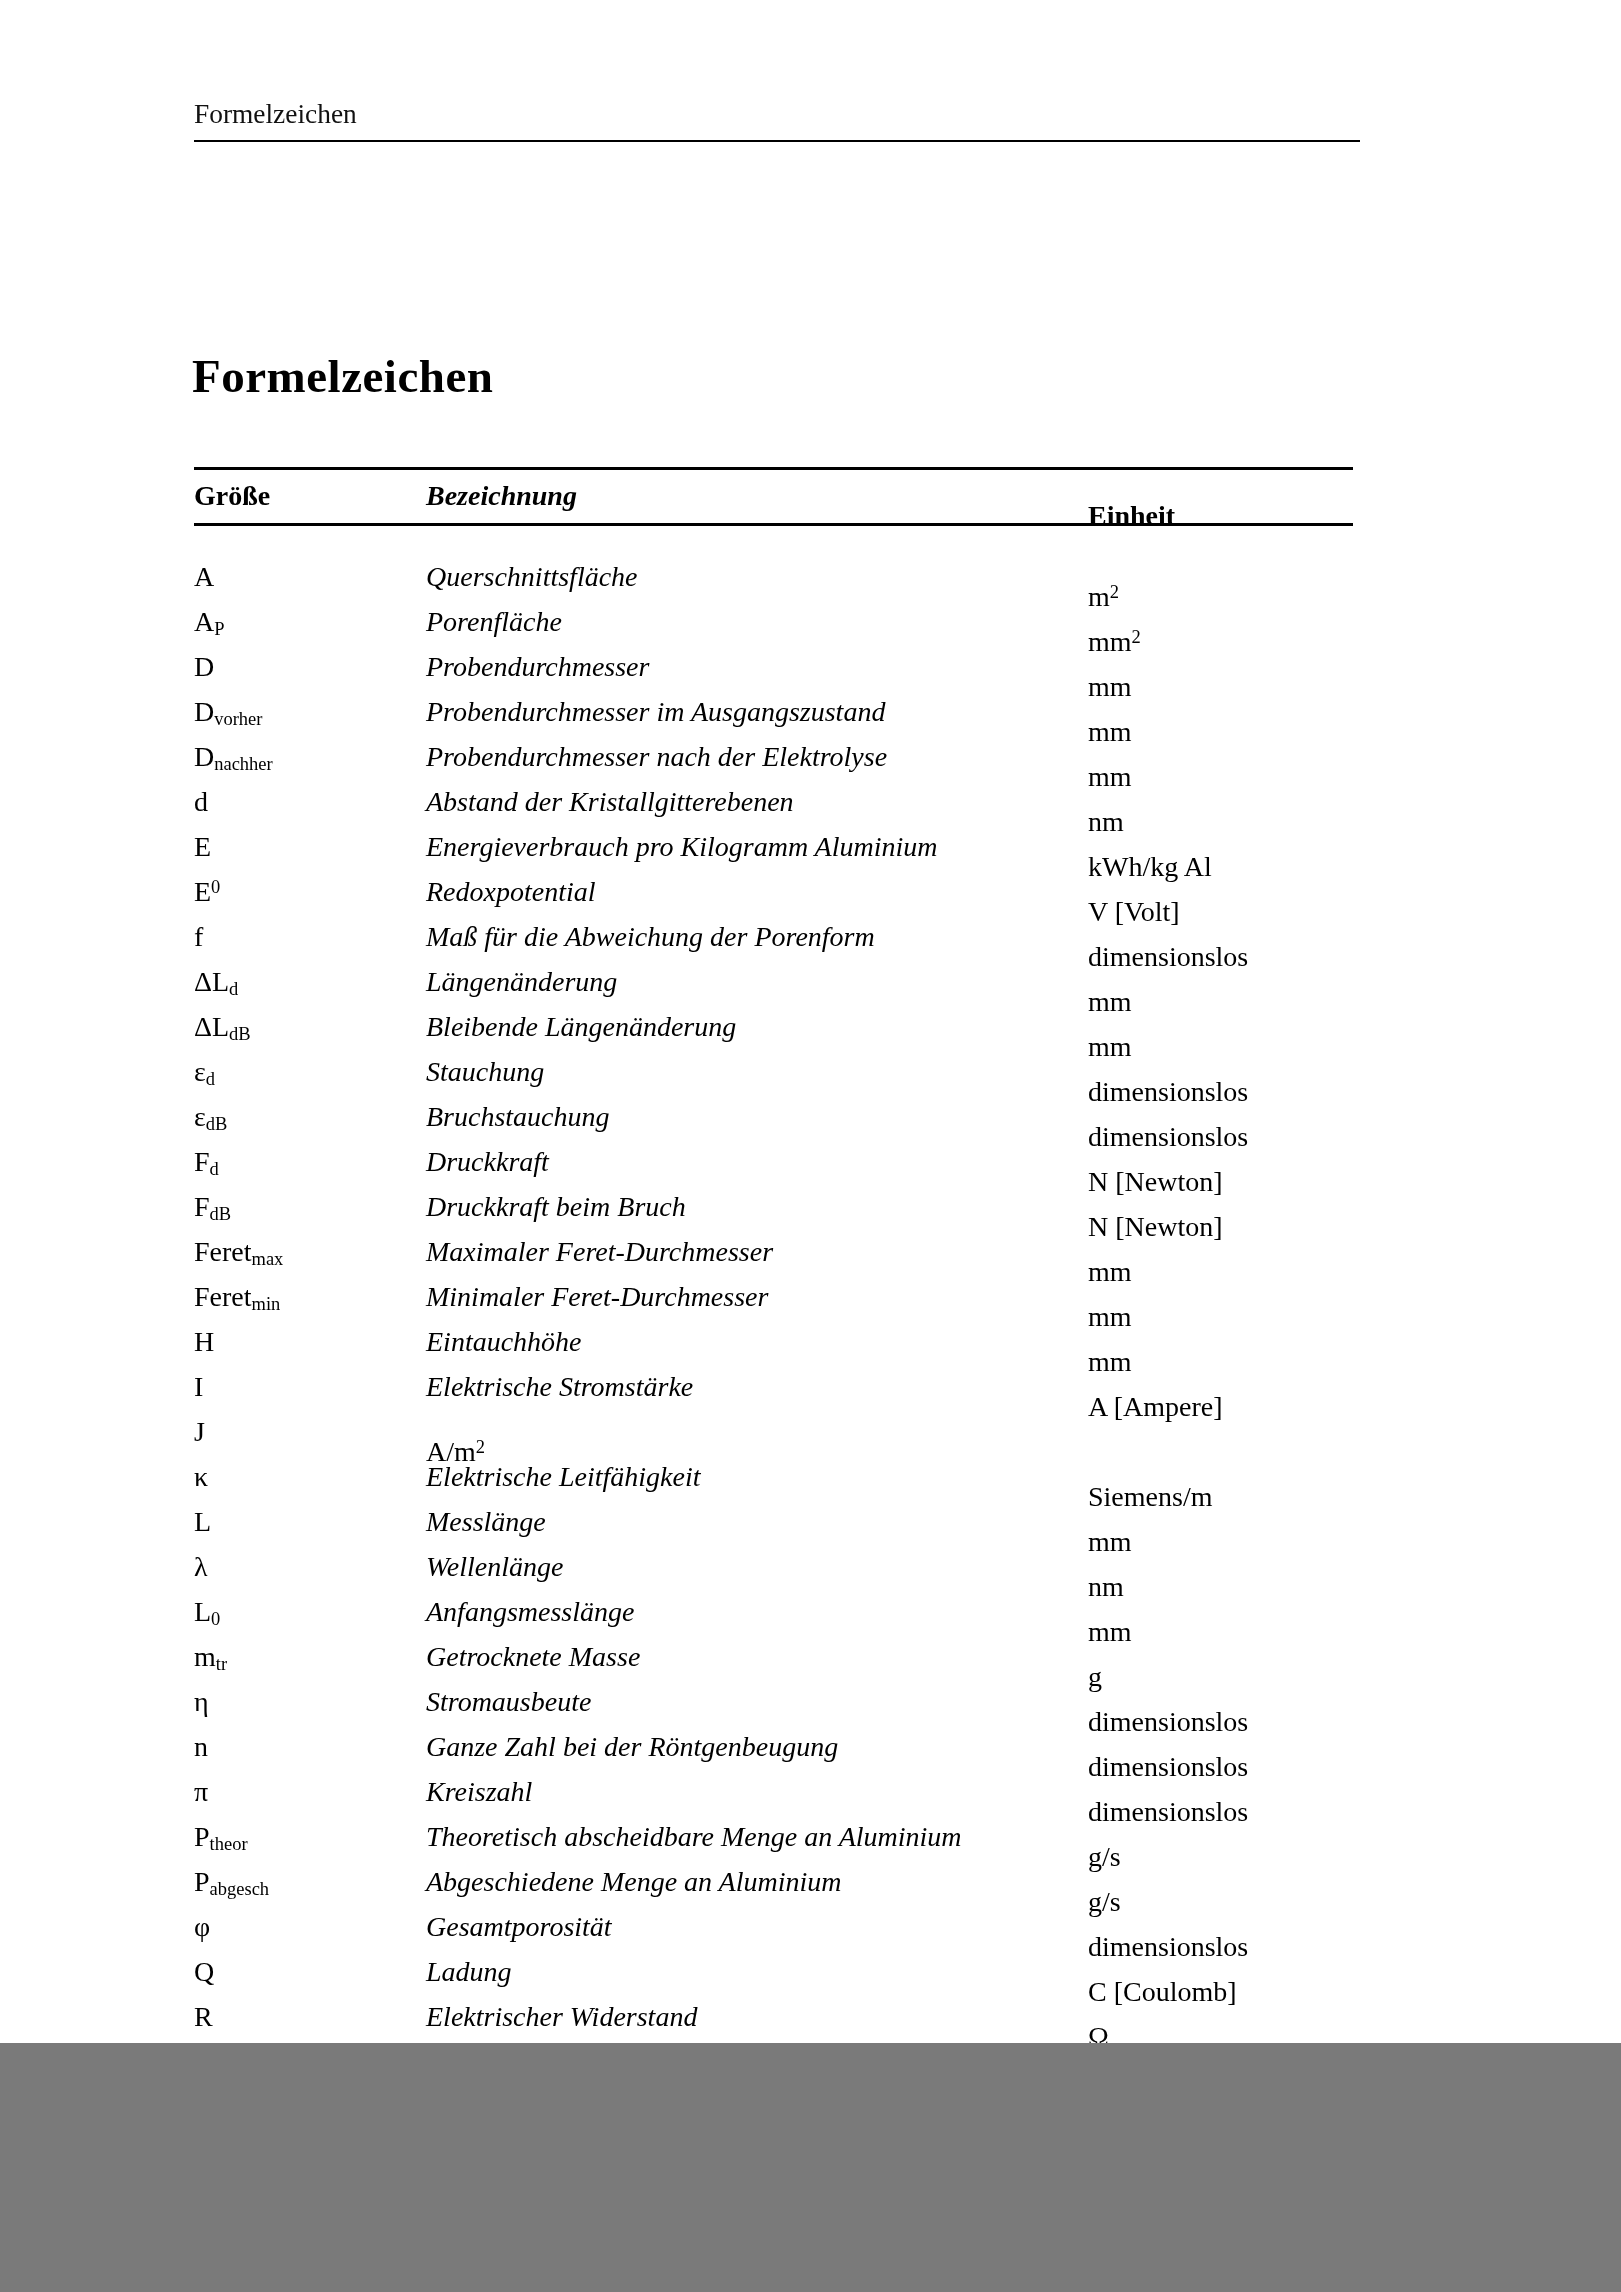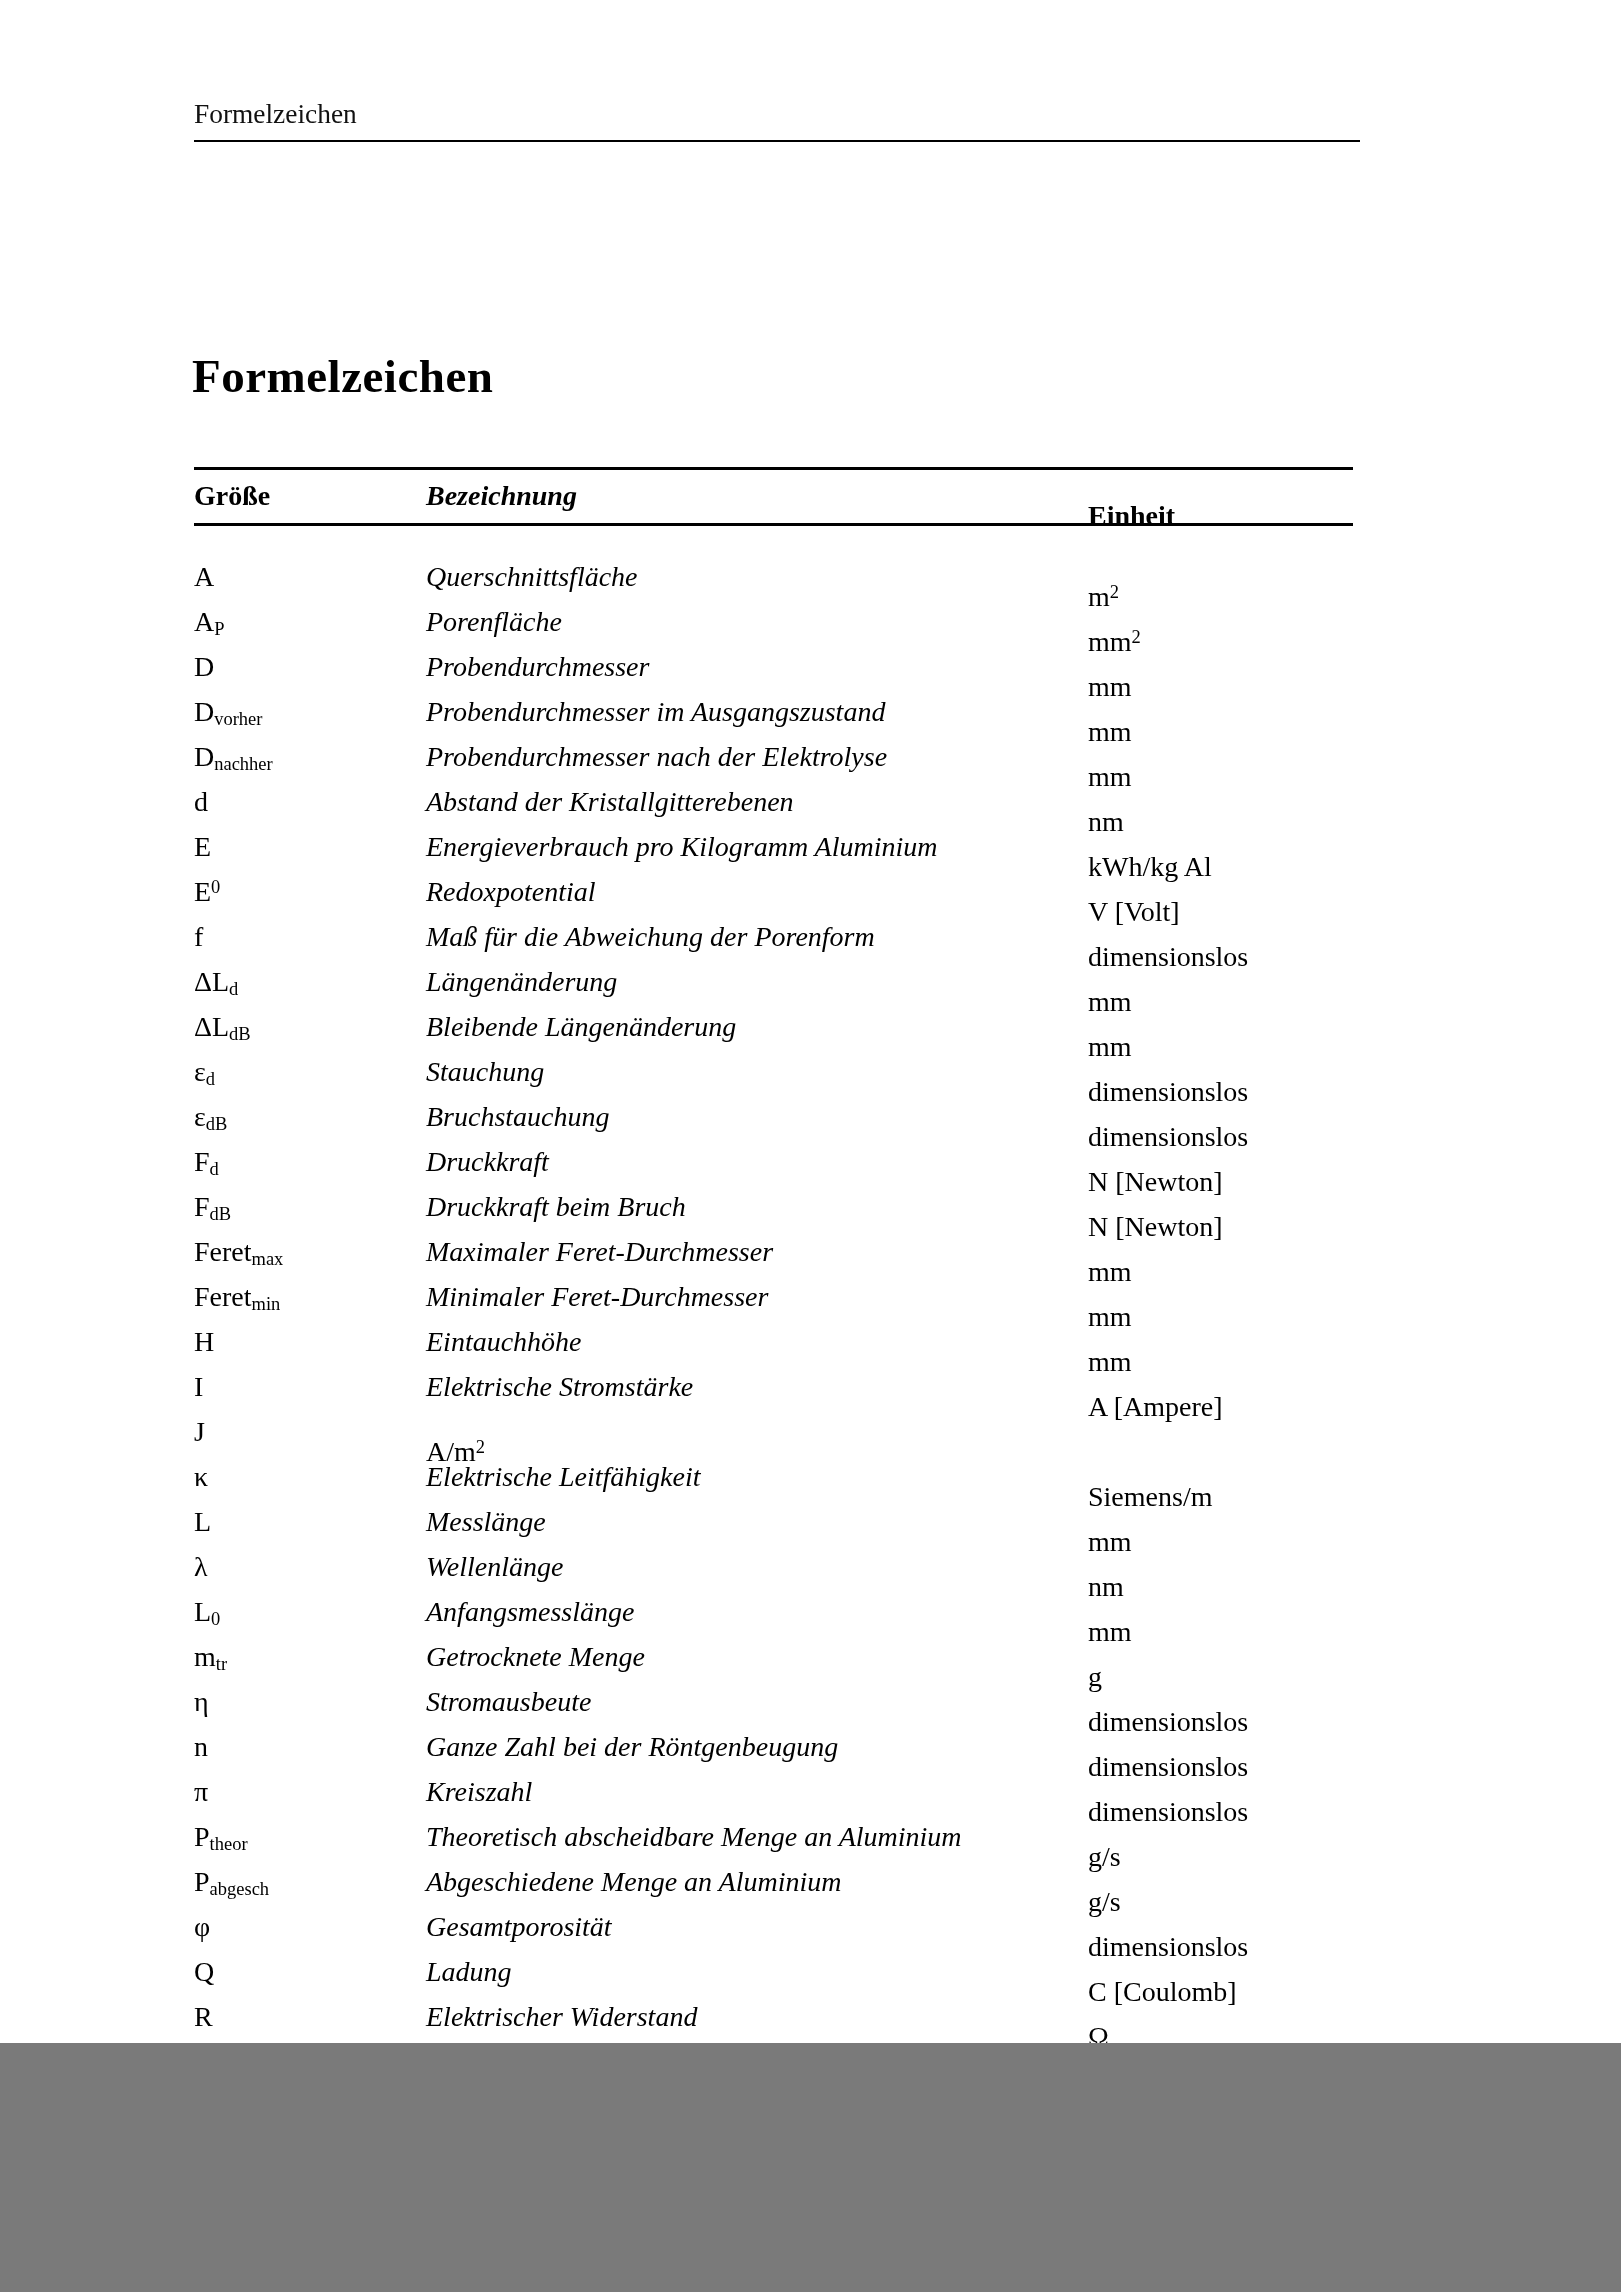--- a/index.html
+++ b/index.html
@@ -230,21 +230,21 @@
           <div class="cell col-desc">Wellenlänge</div>
           <div class="cell col-unit">nm</div>
         </div>
         <div class="trow">
           <div class="cell col-sym">L<sub class="symsub">0</sub></div>
           <div class="cell col-desc">Anfangsmesslänge</div>
           <div class="cell col-unit">mm</div>
         </div>
         <div class="trow">
           <div class="cell col-sym">m<sub class="symsub">tr</sub></div>
-          <div class="cell col-desc">Getrocknete Menge</div>
+          <div class="cell col-desc">Getrocknete Masse</div>
           <div class="cell col-unit">g</div>
         </div>
         <div class="trow">
           <div class="cell col-sym">η</div>
           <div class="cell col-desc">Stromausbeute</div>
           <div class="cell col-unit">dimensionslos</div>
         </div>
         <div class="trow">
           <div class="cell col-sym">n</div>
           <div class="cell col-desc">Ganze Zahl bei der Röntgenbeugung</div>

